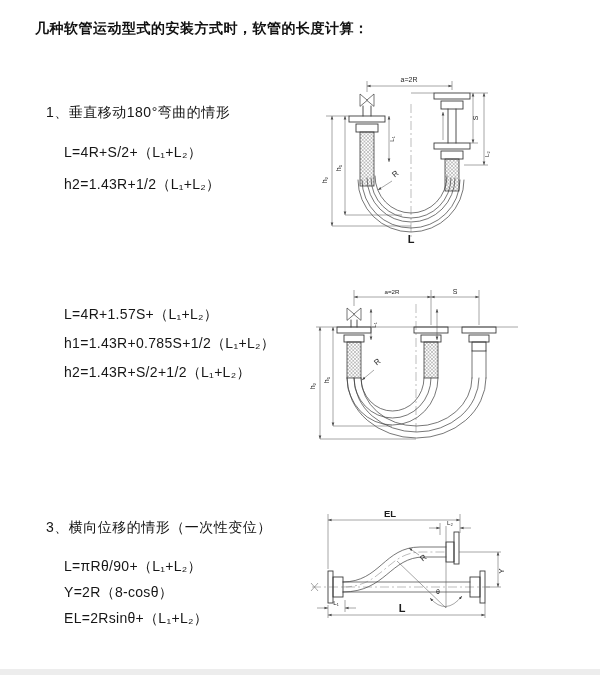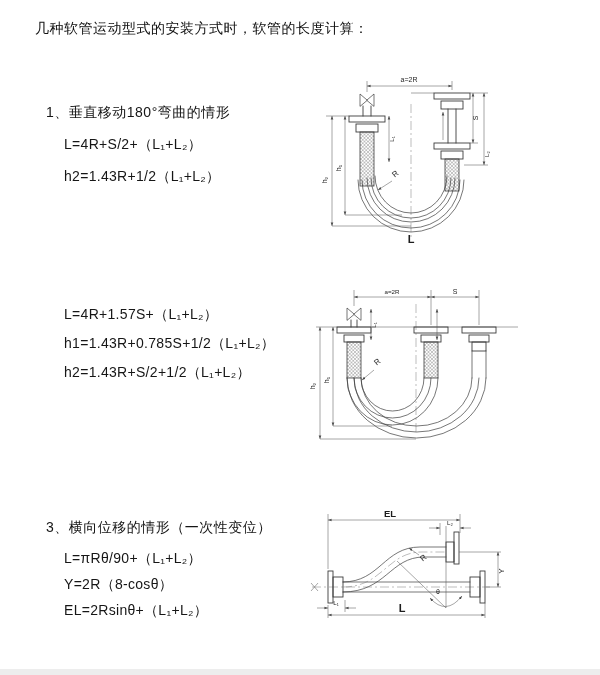--- a/index.html
+++ b/index.html
@@ -3,37 +3,37 @@
 <meta charset="utf-8">
 <style>
   html,body{margin:0;padding:0}
   body{
     width:600px;height:675px;position:relative;background:#ffffff;
     font-family:"Liberation Sans","DejaVu Sans",sans-serif;color:#1c1c1c;
     overflow:hidden;
   }
   .doc-title{
     position:absolute;left:35px;top:20px;margin:0;
-    font-size:14px;font-weight:normal;letter-spacing:.5px;color:#111;
+    font-size:14px;font-weight:bold;letter-spacing:.5px;color:#111;
   }
   .sec{position:absolute;left:46px;margin:0}
   .sec h2{
     margin:0;font-size:14px;font-weight:400;letter-spacing:.5px;color:#151515;
   }
   .formulas{margin:0;padding:0}
   .formula{
     margin-left:18px;font-size:14px;color:#161616;letter-spacing:.3px;
     white-space:nowrap;
   }
   .sec1 .formula{line-height:32px}
-  .sec1 .formulas{margin-top:6px}
+  .sec1 .formulas{margin-top:14px}
   .sec2 .formula{line-height:29px}
   .sec2 .formulas{}
   .sec3 .formula{line-height:26px}
-  .sec3 .formulas{margin-top:8px}
+  .sec3 .formulas{margin-top:16px}
   .diagram{position:absolute}
   svg .obj{stroke:#3c3c3c;fill:none;stroke-width:.9;stroke-linecap:round}
   svg .thin{stroke-width:.7}
   svg .dim{stroke:#5e5e5e;fill:none;stroke-width:.55}
   svg .cl{stroke:#787878;fill:none;stroke-width:.5;stroke-dasharray:9 3 2 3}
   svg .braid{stroke:#3c3c3c;stroke-width:.8}
   svg text{fill:#1d1d1d;font-family:"Liberation Sans","DejaVu Sans",sans-serif}
   svg .lbl{font-size:7px}
   svg .lbl-sm{font-size:6.2px}
   svg .lbl-md{font-size:8px}

